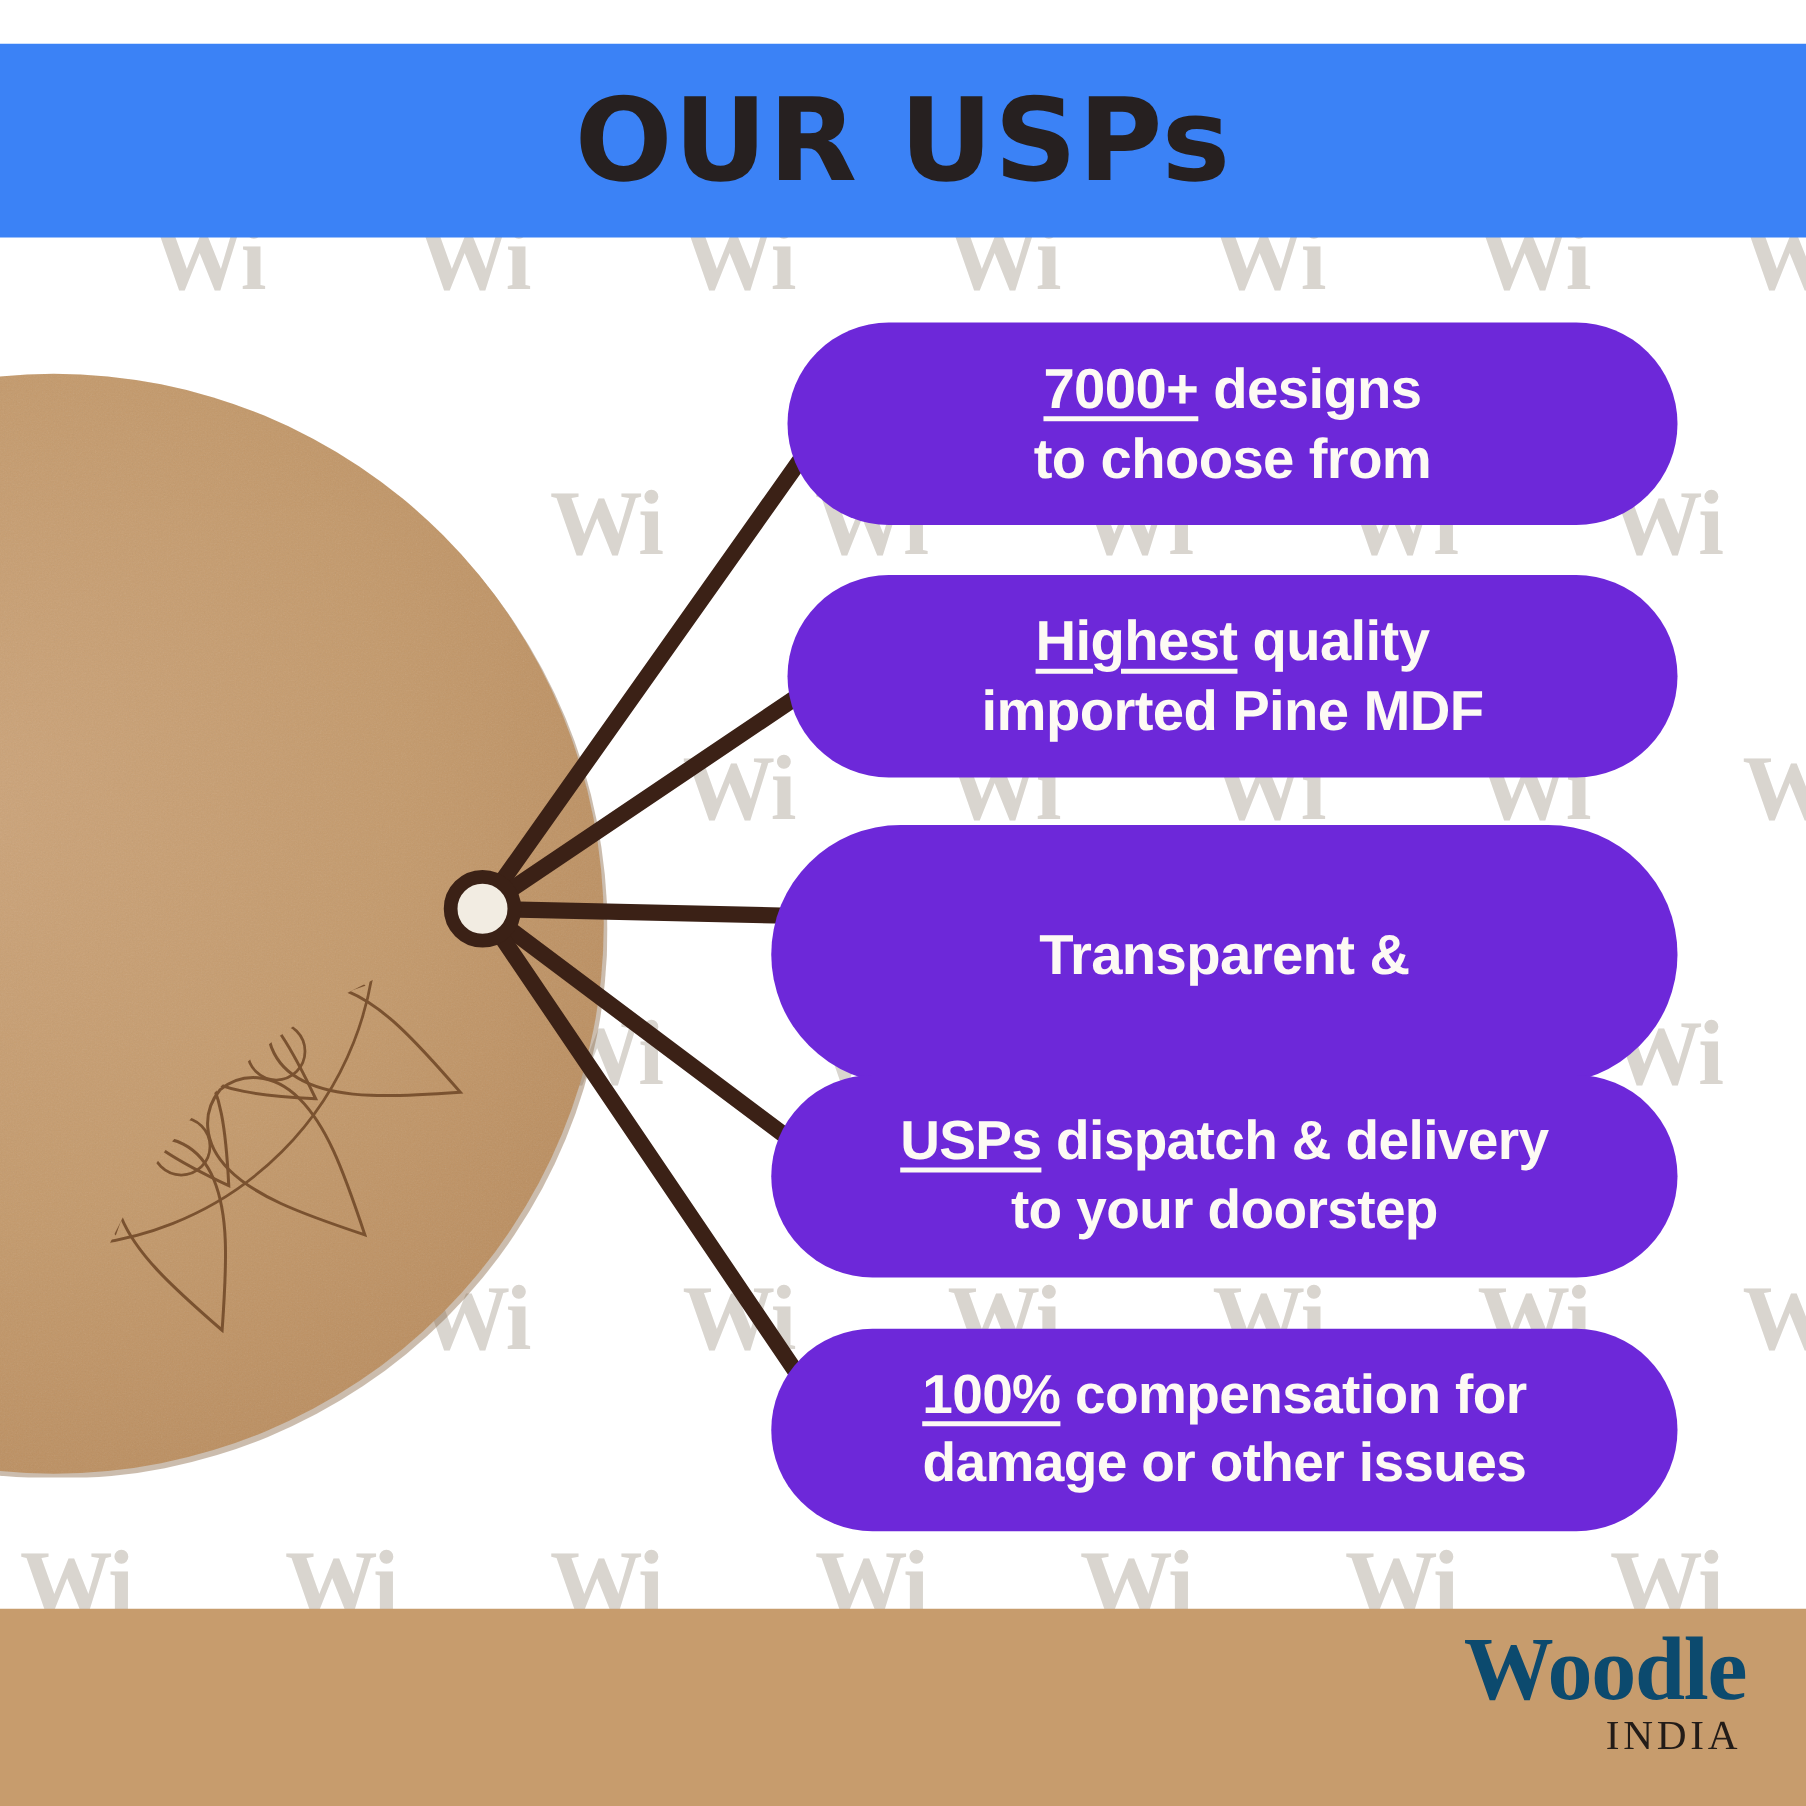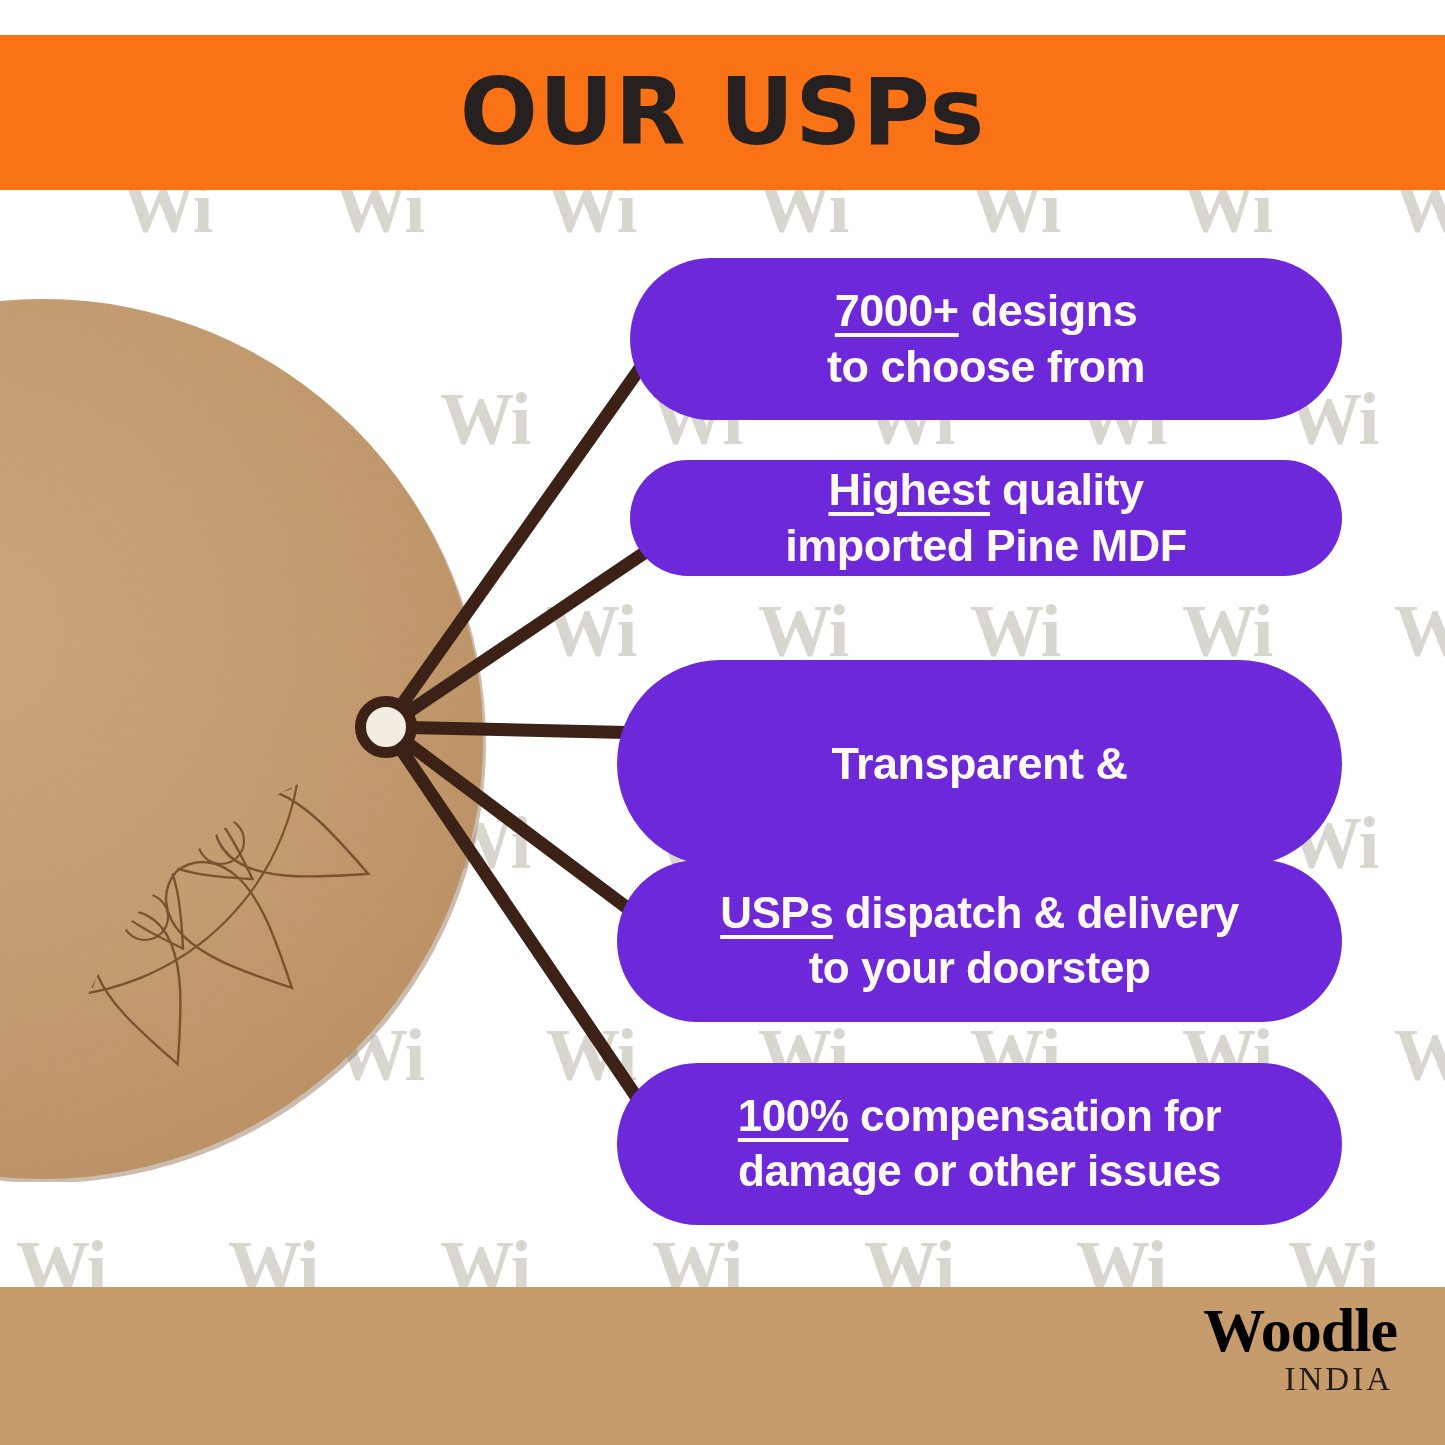--- a/index.html
+++ b/index.html
@@ -89,35 +89,35 @@
     white-space: nowrap;
     letter-spacing: -0.5px;
   }
   .u {
     text-decoration: underline;
     text-decoration-thickness: 4px;
     text-underline-offset: 7px;
   }
 
   #pill-1 { left: 630px; top: 258px;  width: 712px; height: 162px; }
-  #pill-2 { left: 630px; top: 460px;  width: 712px; height: 116px; }
+  #pill-2 { left: 630px; top: 460px;  width: 712px; height: 162px; }
   #pill-3 { left: 617px; top: 660px;  width: 725px; height: 207px; }
   #pill-4 { left: 617px; top: 860px;  width: 725px; height: 162px; }
   #pill-5 { left: 617px; top: 1063px; width: 725px; height: 162px; }
 
   #pill-4 .pill-line, #pill-5 .pill-line { font-size: 44px; }
 
   
   #header-band {
     position: absolute;
     left: 0;
     top: 35px;
     width: 1445px;
     height: 155px;
-    background: #f97316;
+    background: #3b82f6;
     z-index: 6;
     display: flex;
     align-items: center;
     justify-content: center;
   }
   #page-title {
     font-family: "DejaVu Sans", sans-serif;
     font-weight: 700;
     font-size: 92px;
     line-height: 1;
@@ -138,23 +138,23 @@
   }
   #brand-logo {
     position: absolute;
     right: 48px;
     top: 12px;
     text-align: right;
   }
   #brand-name {
     font-family: "Liberation Serif", serif;
     font-weight: 700;
-    font-size: 62px;
+    font-size: 72px;
     line-height: 1;
-    color: #000000;
+    color: #0c4a6e;
     letter-spacing: -1px;
   }
   #brand-sub {
     font-family: "Liberation Serif", serif;
     font-weight: 400;
     font-size: 33px;
     line-height: 1;
     color: #231c18;
     letter-spacing: 3px;
     margin-top: 2px;

